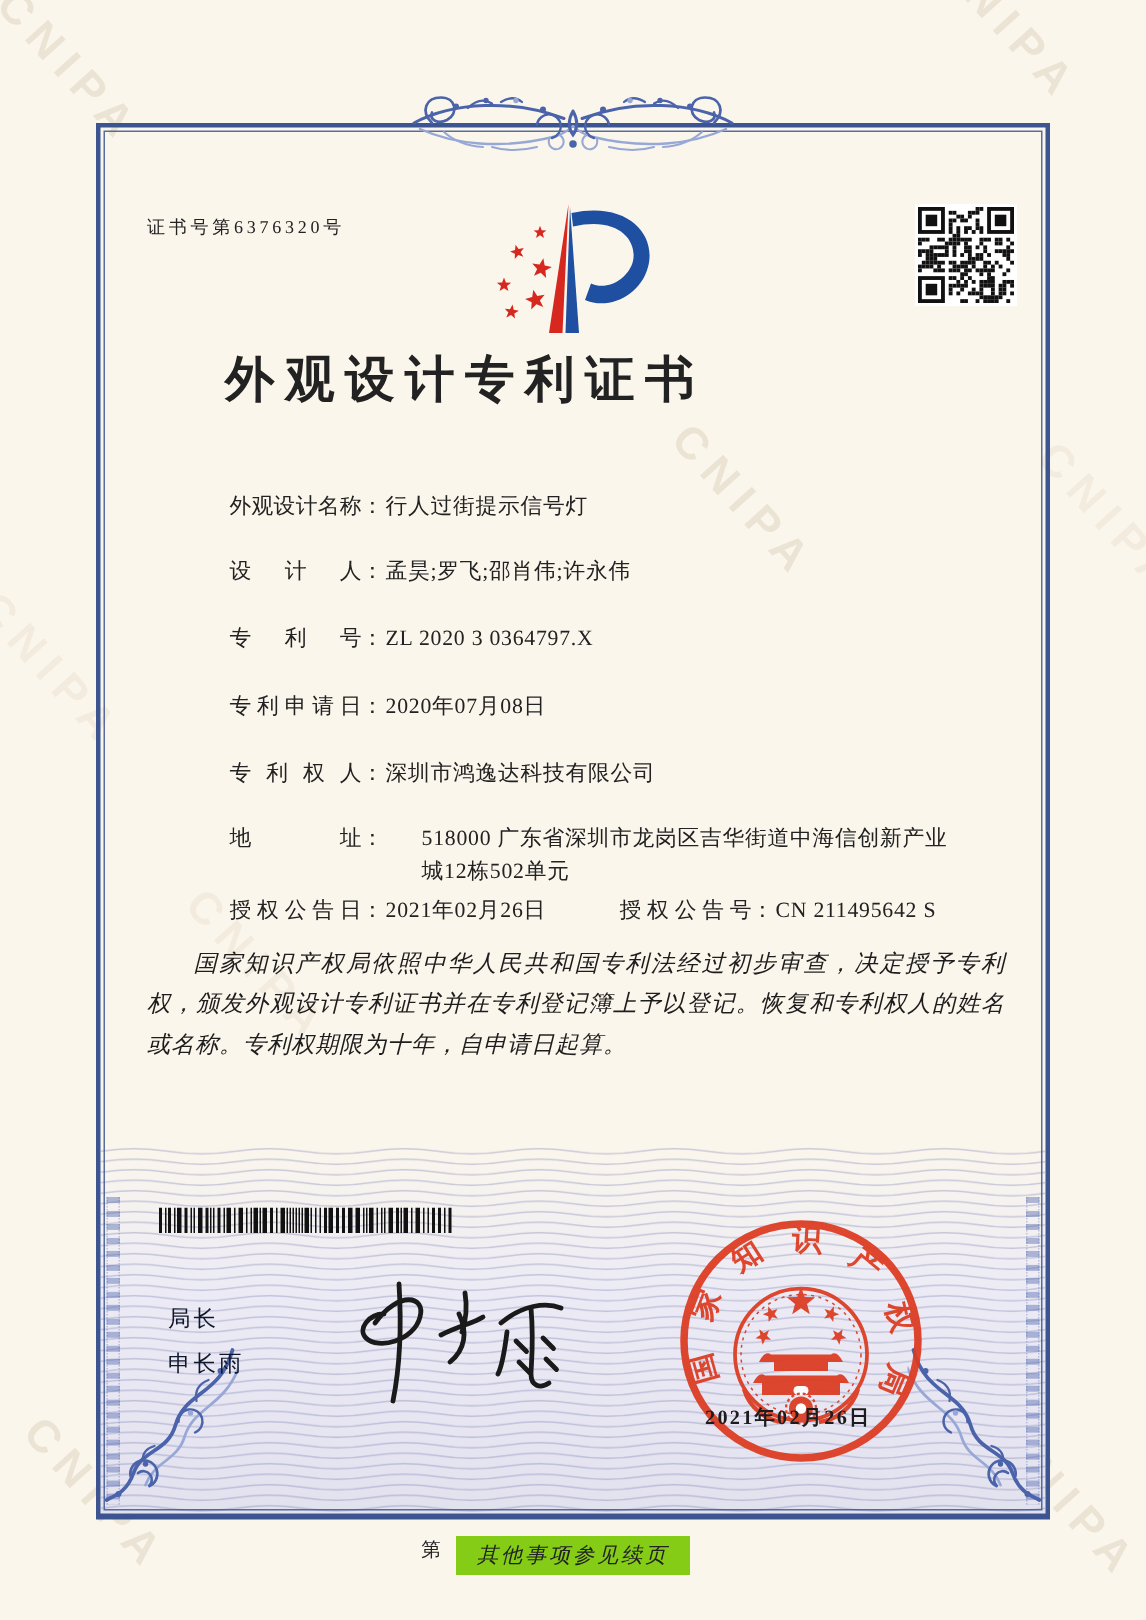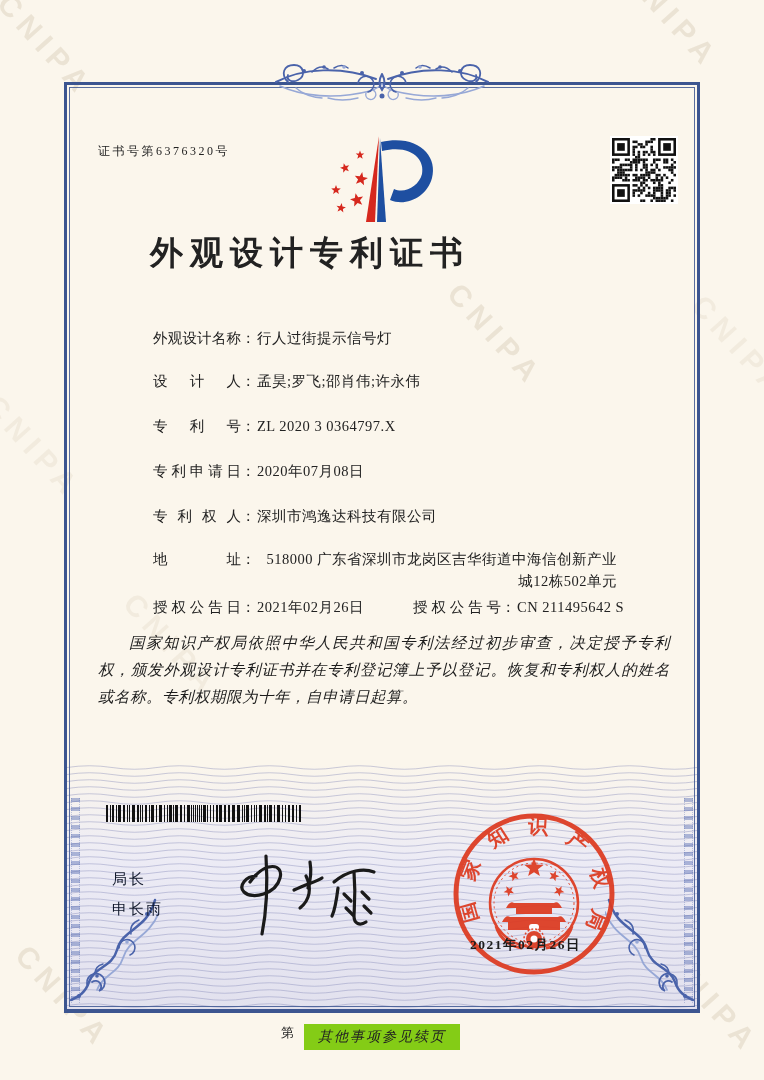--- a/index.html
+++ b/index.html
@@ -38,22 +38,22 @@
   
   .certno{position:absolute;left:98px;top:128px;font-size:12px;letter-spacing:2.5px;margin-top:15px;}
   .logo{position:absolute;left:300px;top:130px;}
   .qr{position:absolute;left:610px;top:136px;width:64px;height:64px;background:#fff;padding:2px;}
   .title{position:absolute;left:0;top:231px;width:620px;text-align:center;
          font-size:33px;font-weight:700;letter-spacing:7px;}
   
   .row{position:absolute;left:107px;display:flex;align-items:flex-start;font-size:14.5px;line-height:22px;}
   .flabel{display:inline-block;width:88px;text-align:justify;text-align-last:justify;margin-left:46px;}
   .colon{width:16px;}
-  .fvalue{letter-spacing:.5px;text-align:right;}
-  .addrval{width:360px;}
+  .fvalue{letter-spacing:.5px;}
+  .addrval{width:360px;margin-left:24px;}
   
   .paras{position:absolute;left:98px;top:629px;width:572px;font-size:15.5px;line-height:27px;
          text-align:justify;font-style:italic;color:#1d1d1d;}
   .paras p{margin:0;text-indent:2em;letter-spacing:.5px;}
   
   .barcode{position:absolute;left:106px;top:805px;width:198px;height:17px;}
   .officer{position:absolute;left:112px;font-family:"Liberation Sans","DejaVu Sans",sans-serif;
            font-size:15px;letter-spacing:2px;color:#0f172a;}
   .sig{position:absolute;left:222px;top:848px;}
   .sig path{stroke:#1a1a1a;stroke-width:3.2px;fill:none;stroke-linecap:round;stroke-linejoin:round;}

